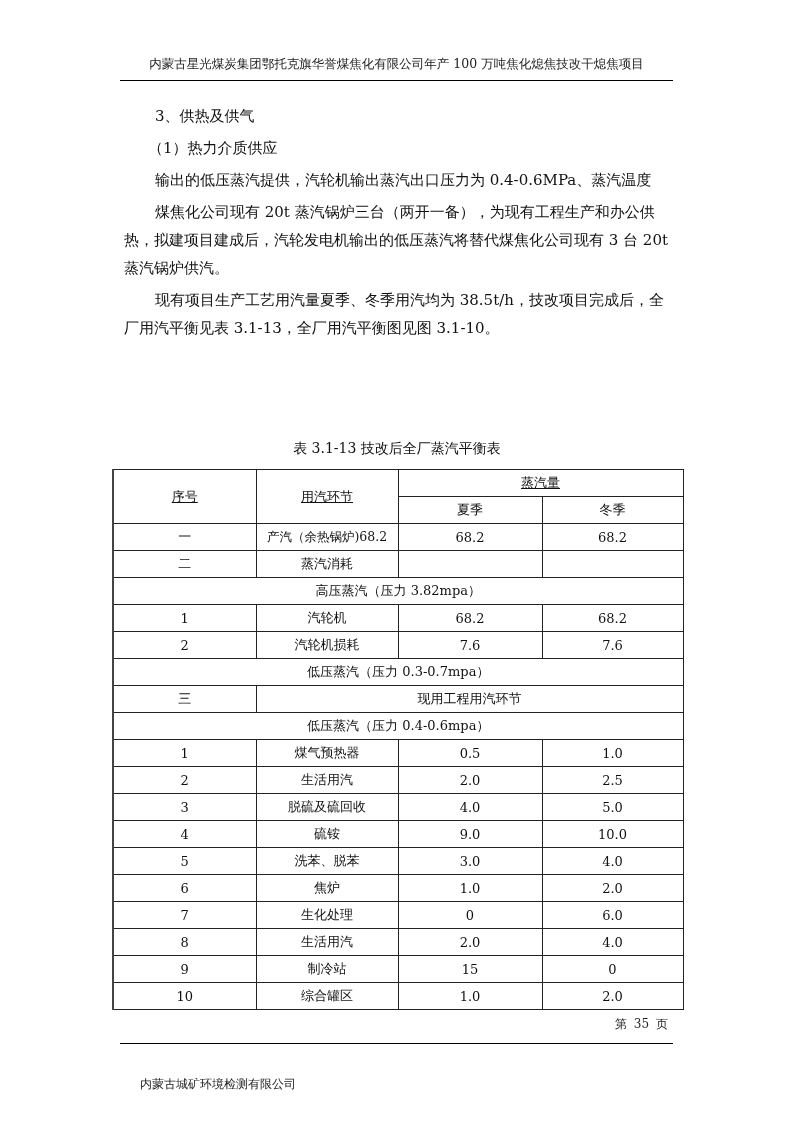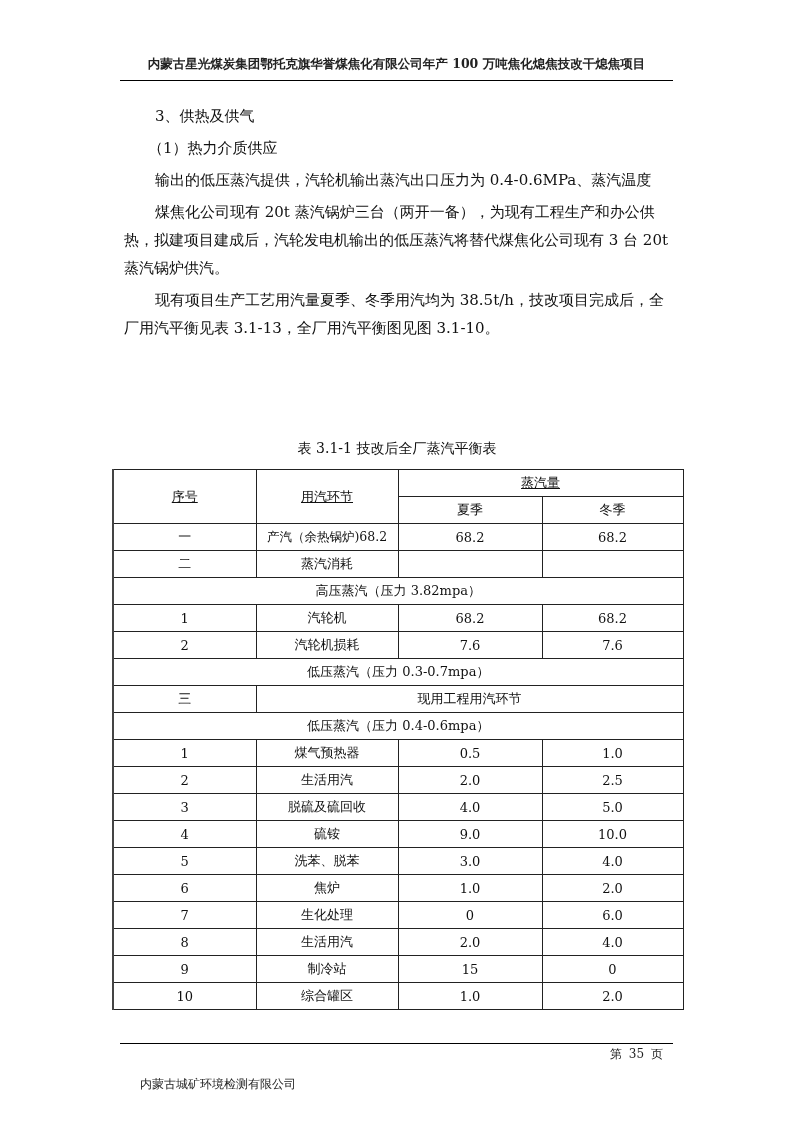--- a/index.html
+++ b/index.html
@@ -5,21 +5,20 @@
   html, body { margin: 0; padding: 0; background: #ffffff; }
   body {
     width: 794px; height: 1123px; position: relative; overflow: hidden;
     font-family: "DejaVu Serif", "Liberation Serif", serif;
     color: #111;
   }
   .page-header {
     position: absolute; left: 120px; top: 56px; width: 553px;
     text-align: center; font-size: 12.5px; letter-spacing: 0;
     color: #222;
-    font-weight: bold;
   }
   .header-rule {
     position: absolute; left: 120px; top: 80px; width: 553px; height: 0;
     border-top: 1.3px solid #000;
   }
   .body-text {
     position: absolute; left: 120px; top: 98px; width: 562px;
     font-size: 15px; line-height: 28px;
   }
   .body-text p { margin: 4px; text-indent: 31px; }
@@ -40,39 +39,39 @@
   table.steam tr.hdr2 th { height: 26px; }
   table.steam { border-left: 2px solid #444; }
   .footer-rule {
     position: absolute; left: 120px; top: 1043px; width: 553px; height: 0;
     border-top: 1.3px solid #000;
   }
   .footer-left {
     position: absolute; left: 140px; top: 1046px; font-size: 12px; color: #222; margin-top: 30px;
   }
   .footer-right {
-    position: absolute; left: 610px; top: 1046px; width: 63px; text-align: left;
+    position: absolute; left: 610px; top: 1016px; width: 63px; text-align: center;
     font-size: 12px; color: #222; word-spacing: 3px;
   }
 </style>
 </head>
 <body>
 
 <div class="page-header">内蒙古星光煤炭集团鄂托克旗华誉煤焦化有限公司年产 100 万吨焦化熄焦技改干熄焦项目</div>
 <div class="header-rule"></div>
 
 <div class="body-text">
   <p>3、供热及供气</p>
   <p style="text-indent:24px">（1）热力介质供应</p>
   <p>输出的低压蒸汽提供，汽轮机输出蒸汽出口压力为 0.4-0.6MPa、蒸汽温度</p>
   <p>煤焦化公司现有 20t 蒸汽锅炉三台（两开一备），为现有工程生产和办公供热，拟建项目建成后，汽轮发电机输出的低压蒸汽将替代煤焦化公司现有 3 台 20t 蒸汽锅炉供汽。</p>
   <p>现有项目生产工艺用汽量夏季、冬季用汽均为 38.5t/h，技改项目完成后，全厂用汽平衡见表 3.1-13，全厂用汽平衡图见图 3.1-10。</p>
 </div>
 
-<div class="caption">表 3.1-1 技改后全厂蒸汽平衡表</div>
+<div class="caption">表 3.1-13 技改后全厂蒸汽平衡表</div>
 
 <table class="steam">
   <colgroup>
     <col style="width:143px">
       <col style="width:142px">
       <col style="width:144px">
       <col style="width:141px">
   </colgroup>
   <tbody>
       <tr class="hdr1">

